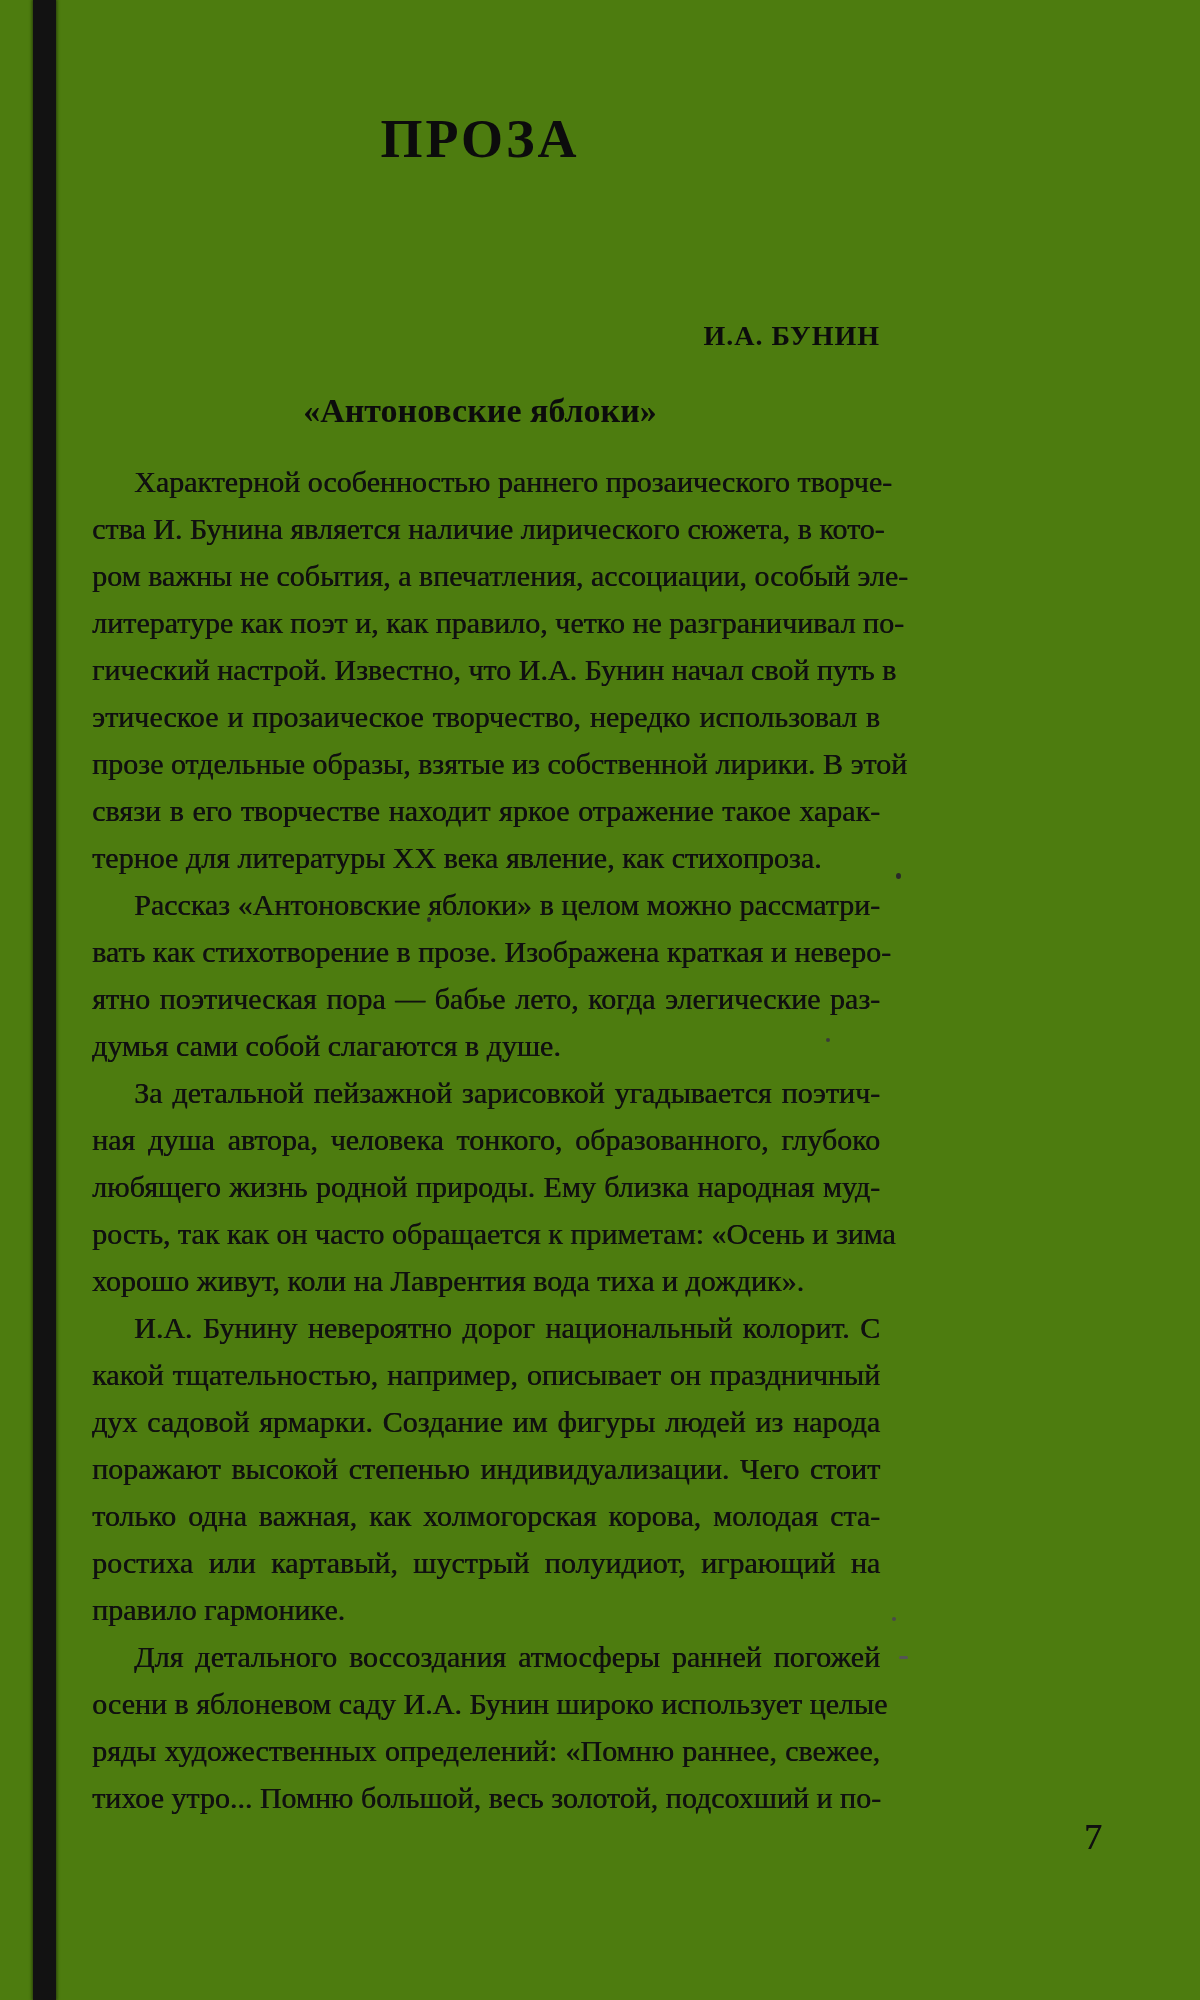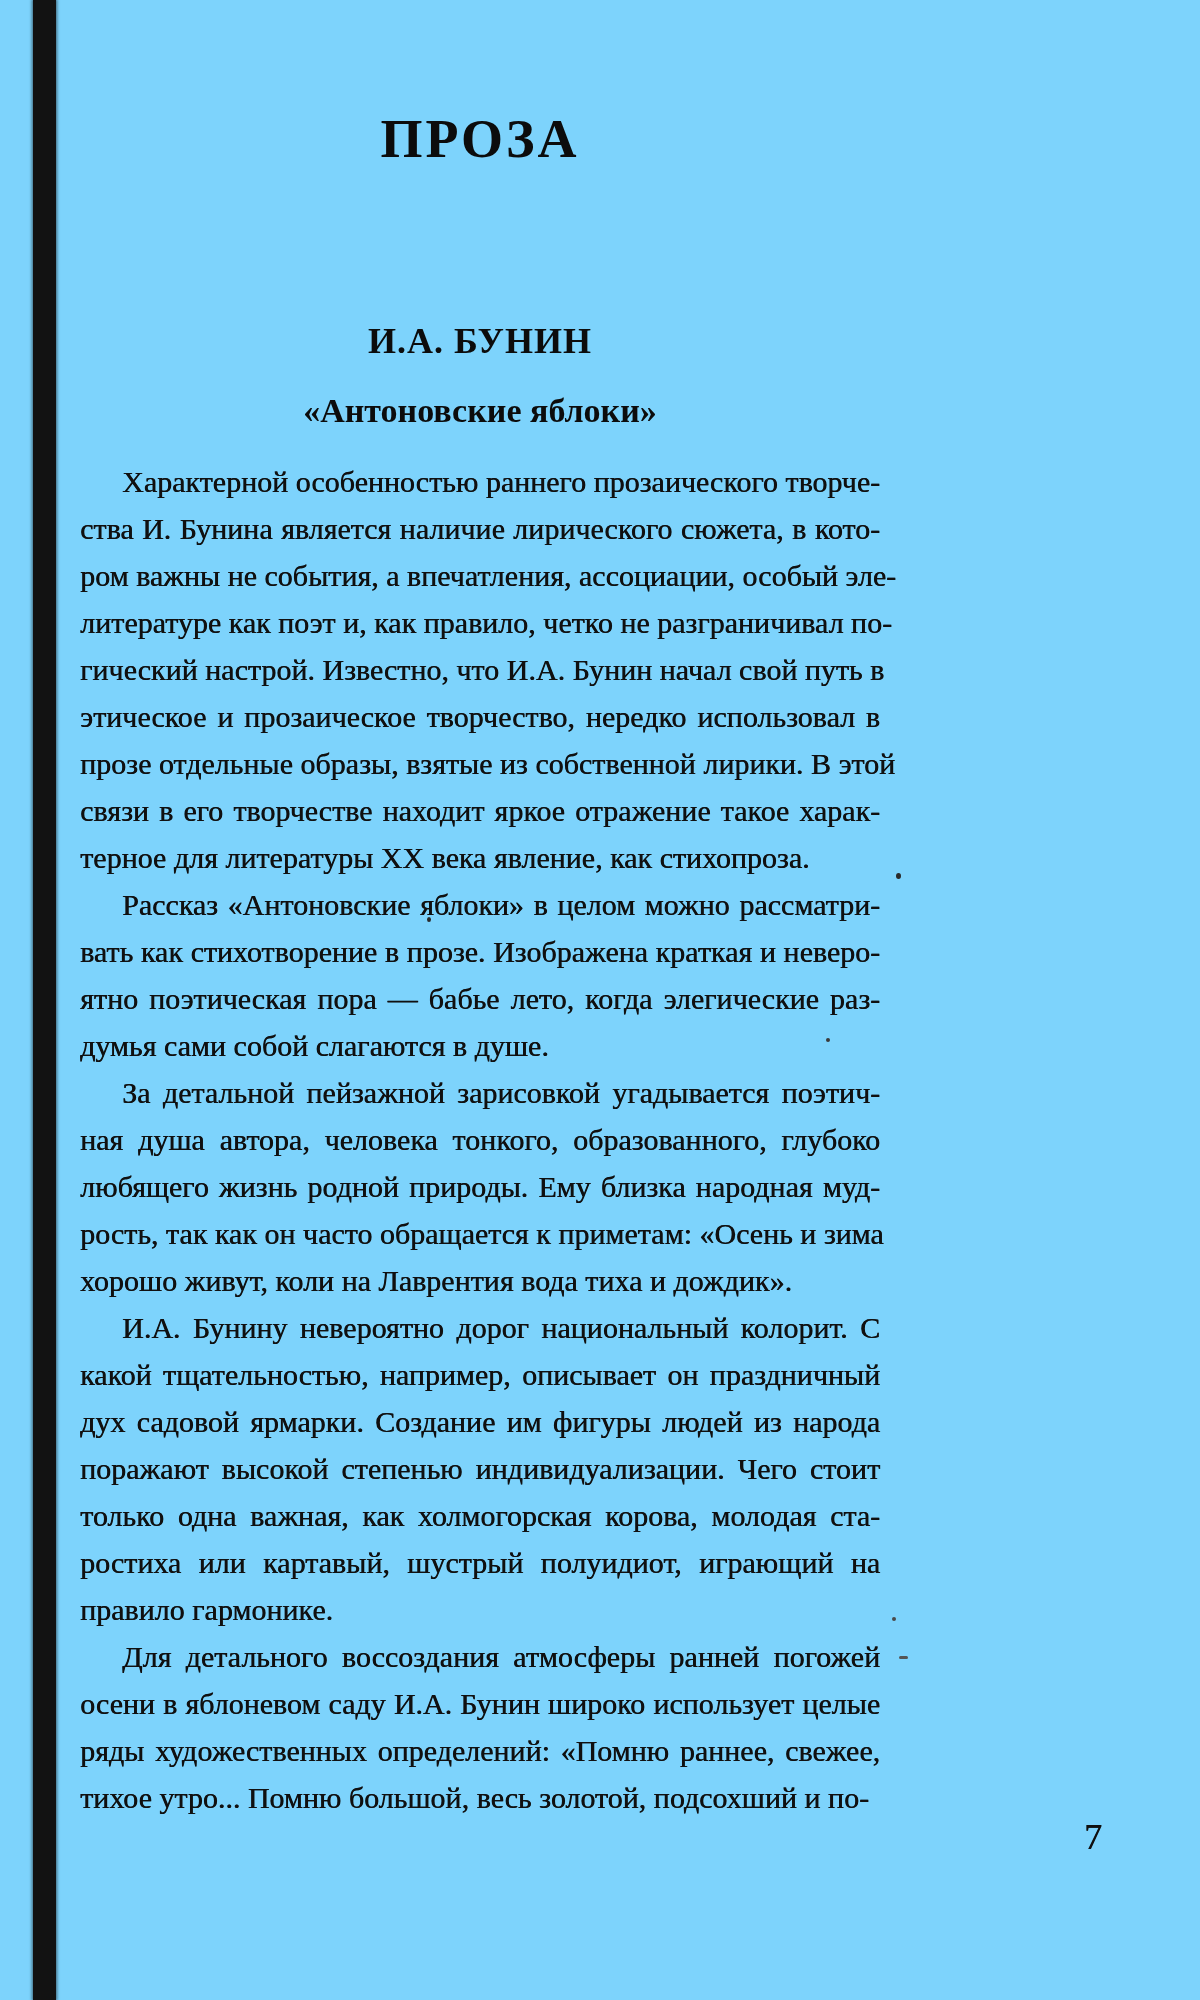--- a/index.html
+++ b/index.html
@@ -4,21 +4,21 @@
 <style>
   html, body {
     margin: 0;
     padding: 0;
     background: #ffffff;
   }
   .page {
     position: relative;
     width: 1200px;
     height: 2000px;
-    background: #7dd3fc;
+    background: #4d7c0f;
     font-family: "Liberation Serif", serif;
     color: #101010;
     overflow: hidden;
   }
   
   .gutter-bar {
     position: absolute;
     left: 33px;
     top: 0;
     width: 23px;
@@ -37,22 +37,22 @@
     font-weight: bold;
     letter-spacing: 3px;
     color: #0c0c0c;
   }
   .author {
     position: absolute;
     left: 80px;
     width: 800px;
     top: 320px;
     margin: 0;
-    text-align: center;
-    font-size: 36px;
+    text-align: right;
+    font-size: 28px;
     font-weight: bold;
     letter-spacing: 1px;
     color: #0c0c0c;
   }
   .work-title {
     position: absolute;
     left: 80px;
     width: 800px;
     top: 392px;
     margin: 0;
@@ -69,20 +69,21 @@
     font-size: 30px;
     line-height: 47px;
     color: #101010;
     text-shadow: 0.5px 0 0 currentColor; 
   }
   .body-text .line {
     height: 47px;
     white-space: nowrap;
     text-align: justify;
     text-align-last: justify;
+    margin-left: 12px;
   }
   .body-text .line.first {
     text-indent: 42px;
   }
   .body-text .line.last {
     text-align: right;
     text-align-last: left;
   }
   .page-number {
     position: absolute;

